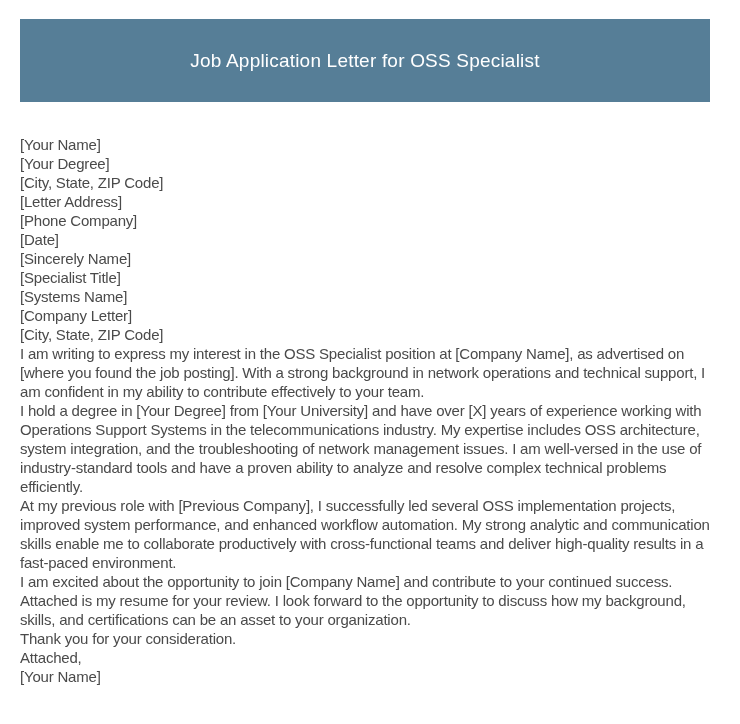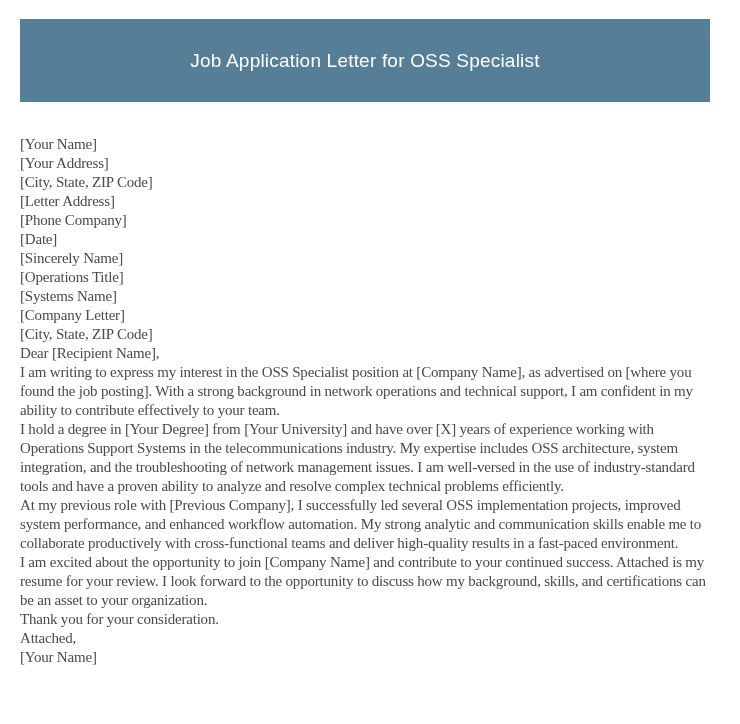--- a/index.html
+++ b/index.html
@@ -27,49 +27,47 @@
     font-weight: 400;
     letter-spacing: 0.2px;
   }
   .letter {
     margin: 33px 20px 0 20px;
     width: 700px;
     color: #4a4a4a;
     font-size: 15px;
     line-height: 19px;
     letter-spacing: -0.2px;
-    font-family: Liberation Serif, serif;
   }
   .line, .para {
     margin: 0;
     padding: 0;
   }
 </style>
 </head>
 <body>
 
 <div class="banner">
   <div class="banner-title">Job Application Letter for OSS Specialist</div>
 </div>
 
 <div class="letter">
   <div class="line">[Your Name]</div>
-  <div class="line">[Your Address]</div>
+  <div class="line">[Your Degree]</div>
   <div class="line">[City, State, ZIP Code]</div>
   <div class="line">[Letter Address]</div>
   <div class="line">[Phone Company]</div>
   <div class="line">[Date]</div>
 
   <div class="line">[Sincerely Name]</div>
-  <div class="line">[Operations Title]</div>
+  <div class="line">[Specialist Title]</div>
   <div class="line">[Systems Name]</div>
   <div class="line">[Company Letter]</div>
   <div class="line">[City, State, ZIP Code]</div>
 
-  <div class="line">Dear [Recipient Name],</div>
 
   <div class="para">I am writing to express my interest in the OSS Specialist position at [Company Name], as advertised on [where you found the job posting]. With a strong background in network operations and technical support, I am confident in my ability to contribute effectively to your team.</div>
   <div class="para">I hold a degree in [Your Degree] from [Your University] and have over [X] years of experience working with Operations Support Systems in the telecommunications industry. My expertise includes OSS architecture, system integration, and the troubleshooting of network management issues. I am well-versed in the use of industry-standard tools and have a proven ability to analyze and resolve complex technical problems efficiently.</div>
   <div class="para">At my previous role with [Previous Company], I successfully led several OSS implementation projects, improved system performance, and enhanced workflow automation. My strong analytic and communication skills enable me to collaborate productively with cross-functional teams and deliver high-quality results in a fast-paced environment.</div>
   <div class="para">I am excited about the opportunity to join [Company Name] and contribute to your continued success. Attached is my resume for your review. I look forward to the opportunity to discuss how my background, skills, and certifications can be an asset to your organization.</div>
 
   <div class="line">Thank you for your consideration.</div>
   <div class="line">Attached,</div>
   <div class="line">[Your Name]</div>
 </div>

